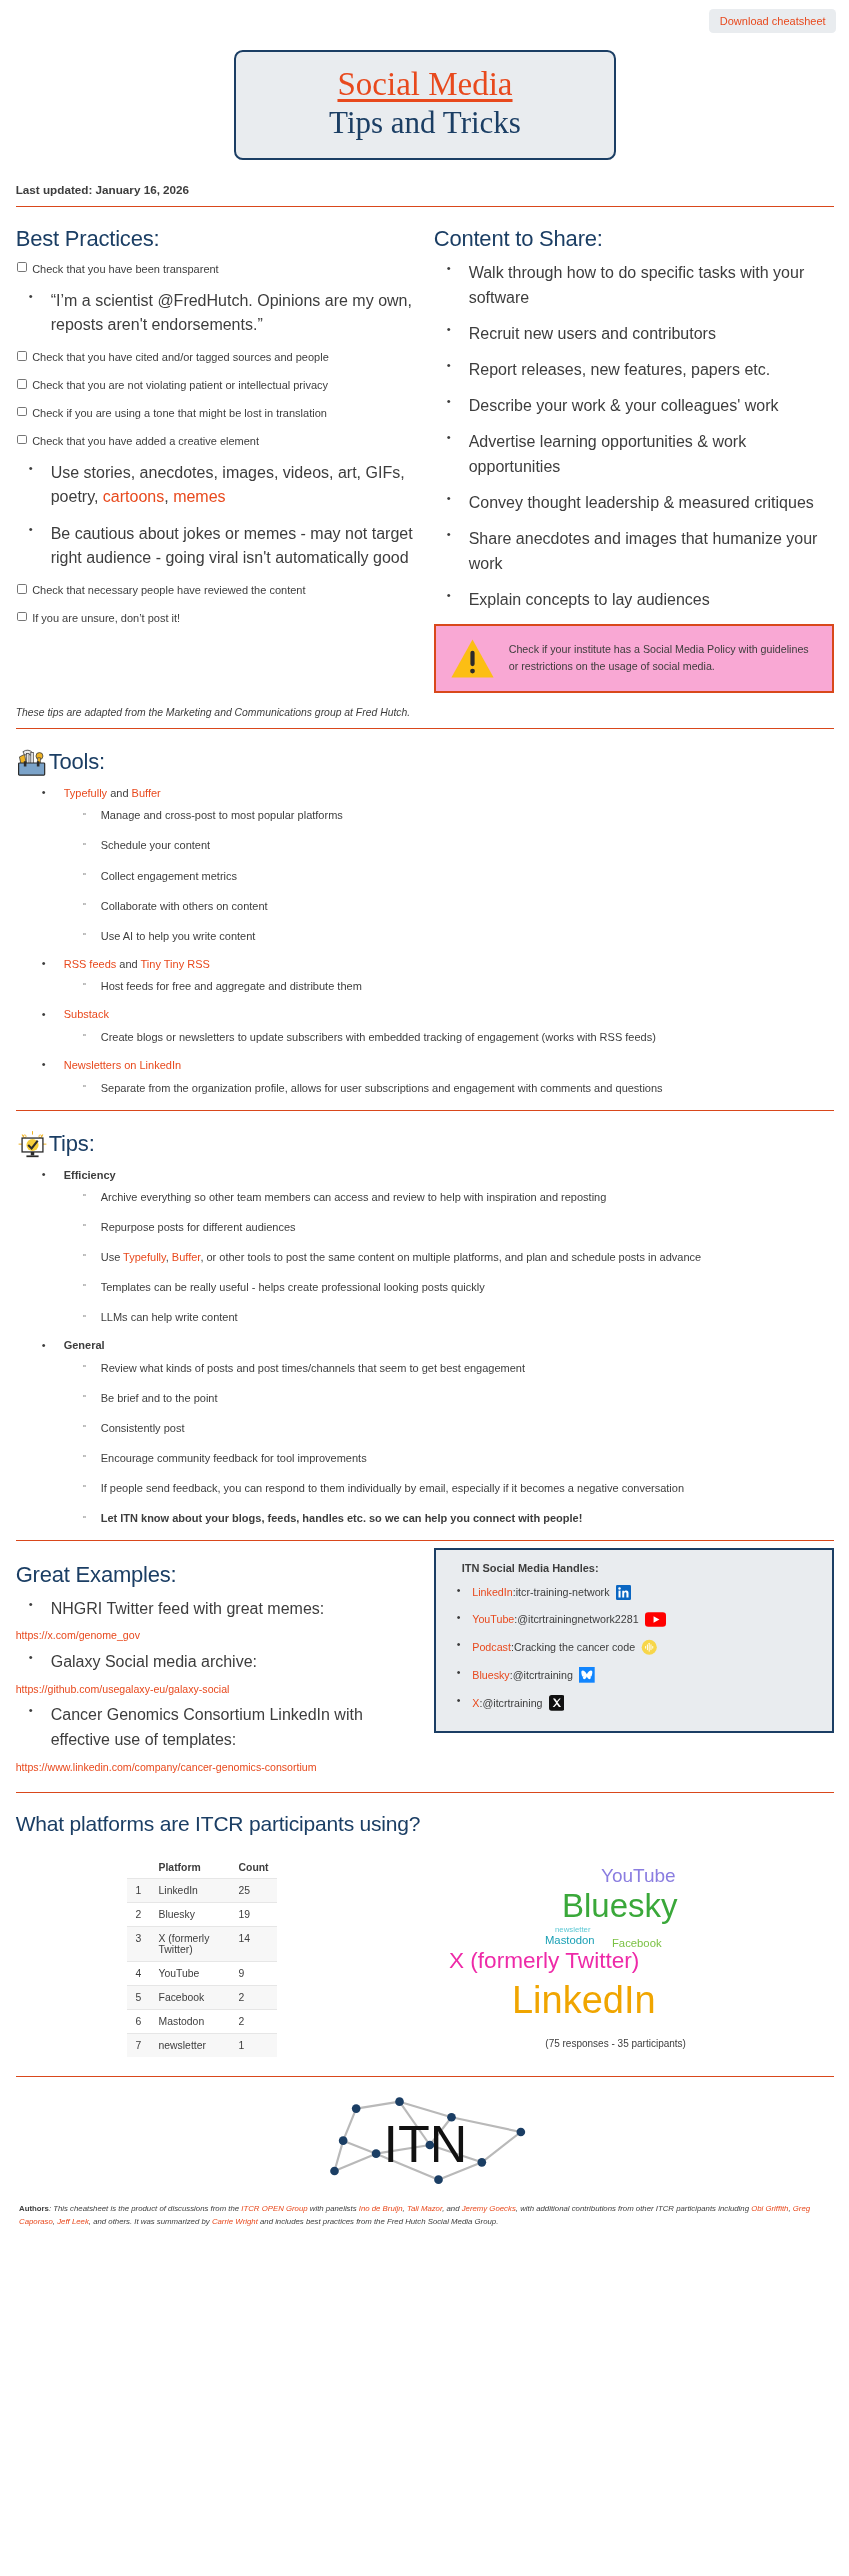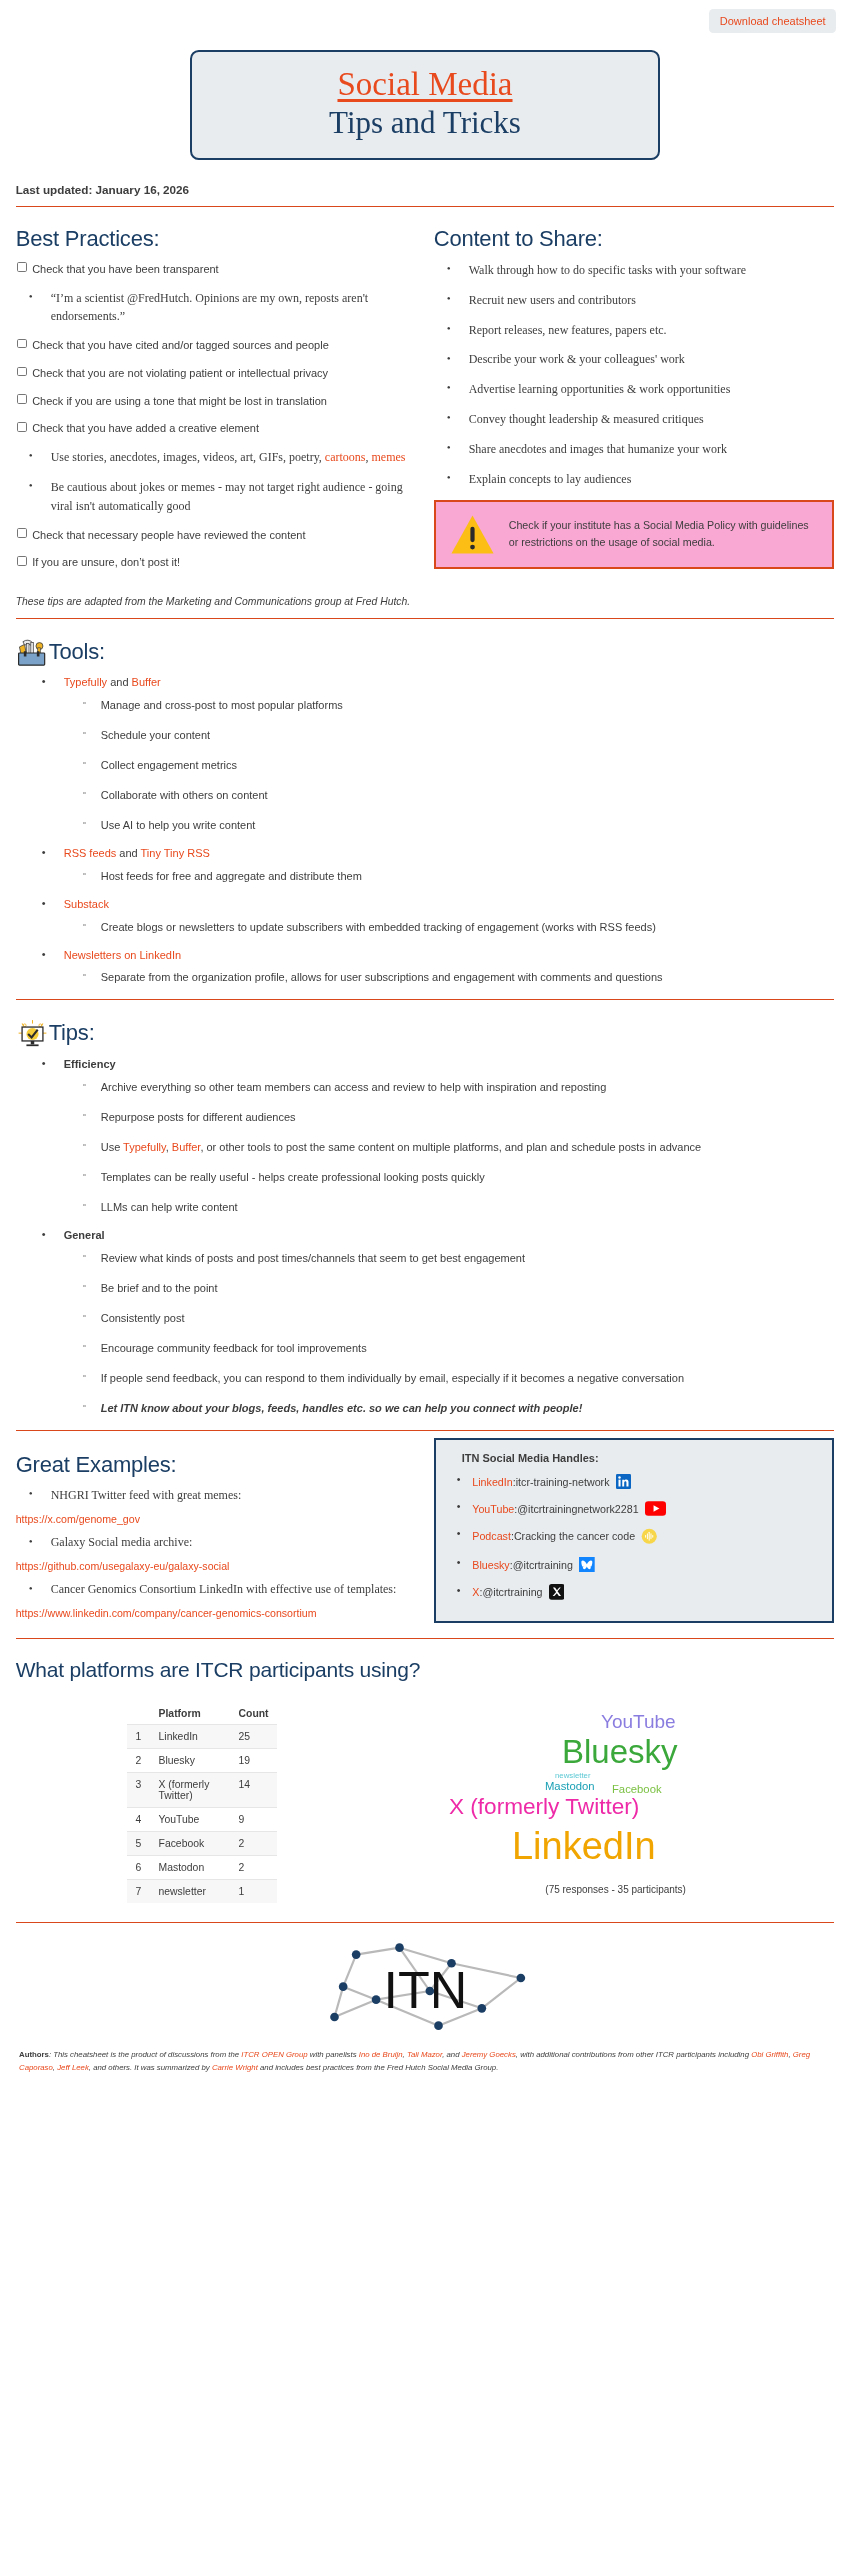--- a/index.html
+++ b/index.html
@@ -20,21 +20,21 @@
     position: absolute; right: 14px; top: 8.7px;
     background: #e9ecef; border: none; border-radius: 4.3px;
     color: #e8491d; font-size: 11px;
     padding: 6px 10.4px; cursor: pointer;
     font-family: "Liberation Sans", sans-serif;
   }
 
   
   .title-wrap { display:flex; justify-content:center; margin-top: 10.4px; }
   .title-card {
-    width: 470px; background:#e9ecef;
+    width: 382px; background:#e9ecef;
     border: 2.6px solid #1b3e64; border-radius: 8.7px;
     padding: 14px 8.7px 17.4px 8.7px; text-align:center;
   }
   .title-main {
     font-family: "Liberation Serif", serif;
     font-size: 33px; color:#e8491d;
     text-decoration: underline; text-decoration-thickness: 2.6px;
     text-underline-offset: 4.3px; line-height: 1.12;
   }
   .title-sub {
@@ -48,21 +48,21 @@
   hr.rule { border:none; border-top: 1.7px solid #d9481b; margin: 10.4px 15.7px 0 15.7px; }
   h2.sec {
     font-size: 22px; color:#1b3e64; font-weight: normal;
     margin: 19px 0 8.7px 0; letter-spacing: -0.2px;
   }
 
   .cols { display:flex; gap: 17.4px; padding: 0 15.7px; }
   .col { width: 50%; }
 
   ul.bl { list-style: none; margin:0; padding:0; }
-  ul.bl > li { position: relative; padding-left: 35px; margin: 0 0 11.3px 0; line-height: 1.55; font-size: 12px; font-family: Liberation Serif, serif; }
+  ul.bl > li { position: relative; padding-left: 35px; margin: 0 0 11.3px 0; line-height: 1.55; font-size: 16px; }
   ul.bl > li:before { content:"•"; position:absolute; left: 13px; top:-0.9px; font-size: 11.3px; }
 
   .chk-item { display:flex; align-items:flex-start; margin-bottom: 11.3px; font-size: 11px; line-height:1.5; }
   .chk {
     width: 9.6px; height: 9.6px; min-width:9.6px; margin: 1.7px 5.2px 0 1.7px;
     border: 0.9px solid #767676; border-radius: 1.7px; background:#fff; cursor:pointer;
   }
   a.link { color:#e8491d; text-decoration:none; }
 
   .note { font-style: italic; font-size: 10.4px; margin: 14px 15.7px 0 15.7px; color:#3d3d3d; }
@@ -80,21 +80,21 @@
   .icon-inline { display:inline-block; vertical-align:-8.7px; }
 
   ul.tools-l1 { list-style:none; margin:0; padding:0; }
   ul.tools-l1 > li { position:relative; padding-left: 48px; margin-bottom: 5.2px; font-size: 11px; }
   ul.tools-l1 > li > .bull { position:absolute; left:26px; top:-0.9px; }
   ul.tools-l2 { list-style:none; margin: 8.7px 0 12px 0; padding:0; }
   ul.tools-l2 > li { position:relative; padding-left: 37px; margin-bottom: 13px; line-height:1.55; font-size:11px; }
   ul.tools-l2 > li > .bull2 { position:absolute; left:19px; top:-0.9px; font-size:9.6px; }
 
   .bold { font-weight: bold; }
-  .bolditalic { font-weight:bold; font-style:italic; }
+  .bolditalic { font-weight:bold; }
 
   
   .handles-box {
     border: 2.6px solid #1b3e64; background:#e9ecef;
     padding: 12px 14px 8.7px 14px; margin-top: 5.2px;
   }
   .handles-title { font-weight:bold; font-size: 11px; margin-bottom: 10.4px; padding-left: 12px; }
   ul.handles { list-style:none; margin:0; padding:0; }
   ul.handles > li { position:relative; padding-left: 22.6px; margin-bottom: 12px; font-size:10.7px; display:flex; align-items:center; }
   ul.handles > li:before { content:"•"; position:absolute; left:7px; top:-0.9px; }

